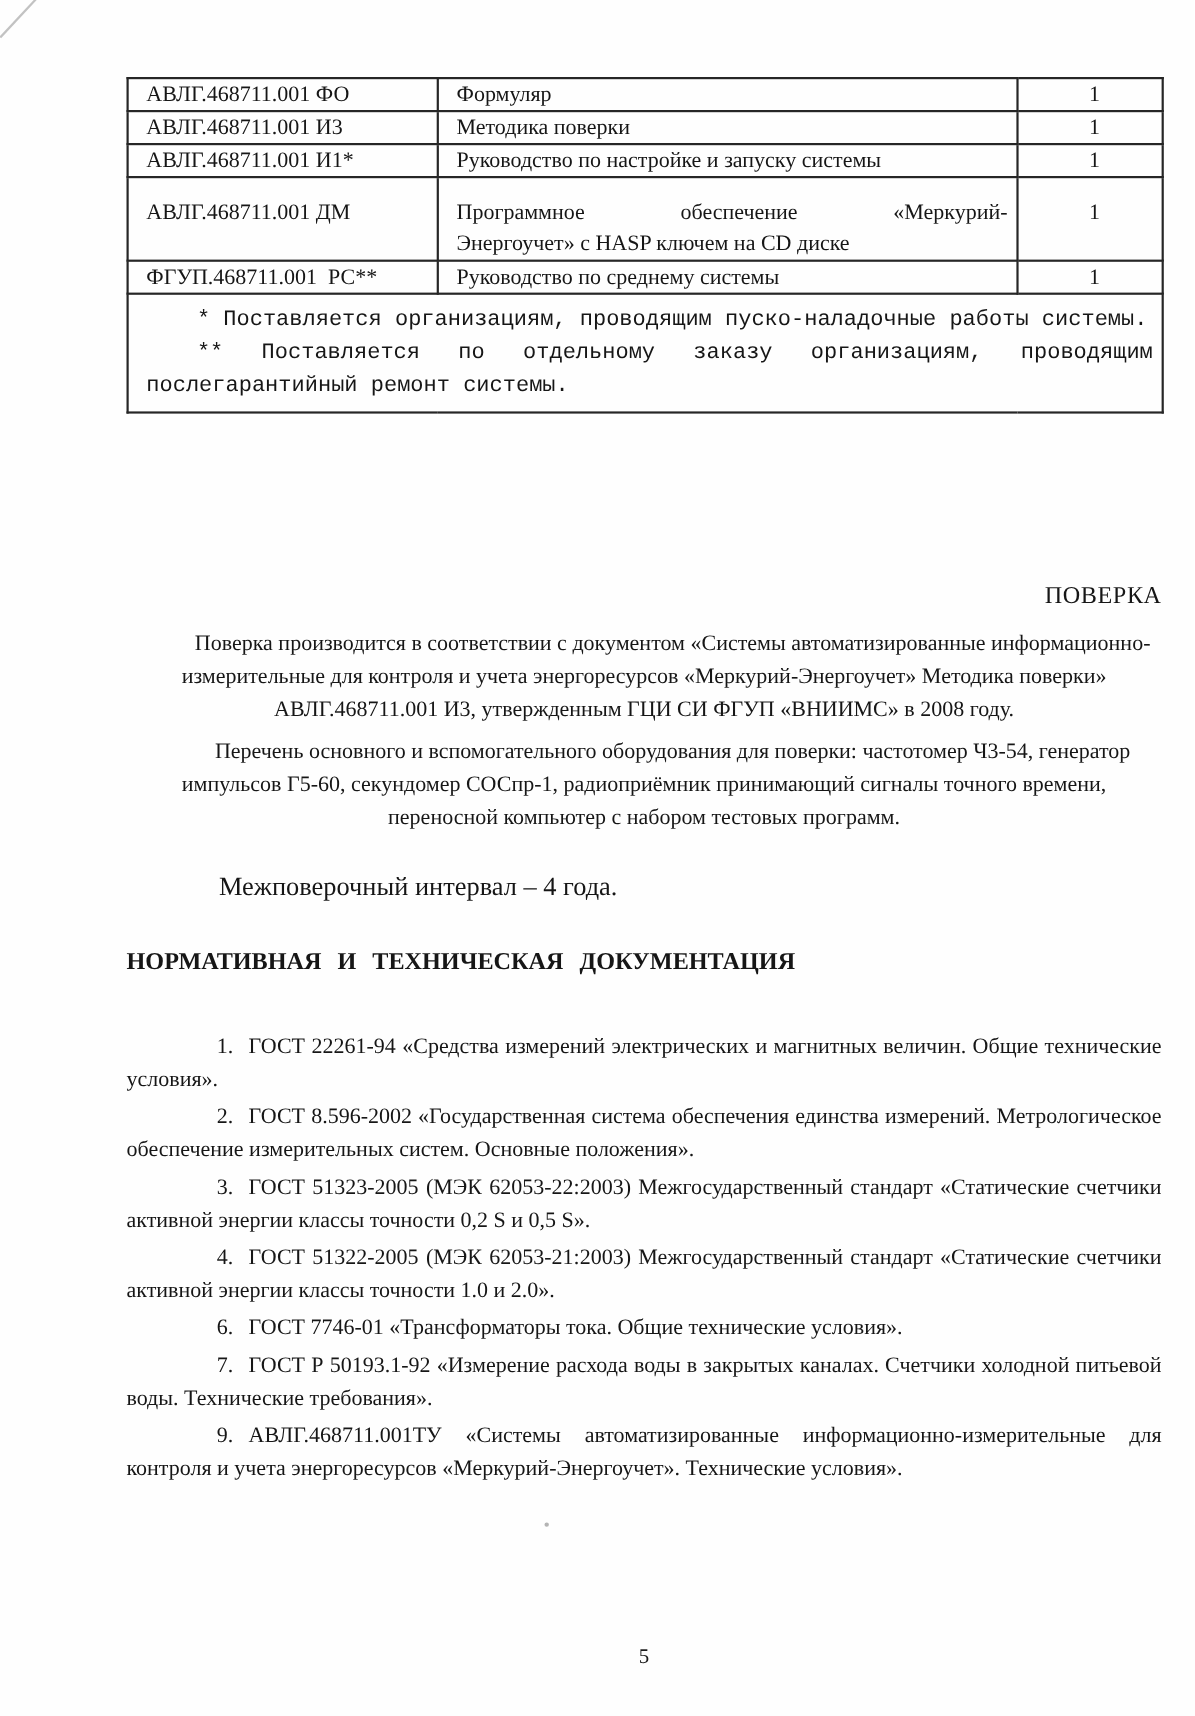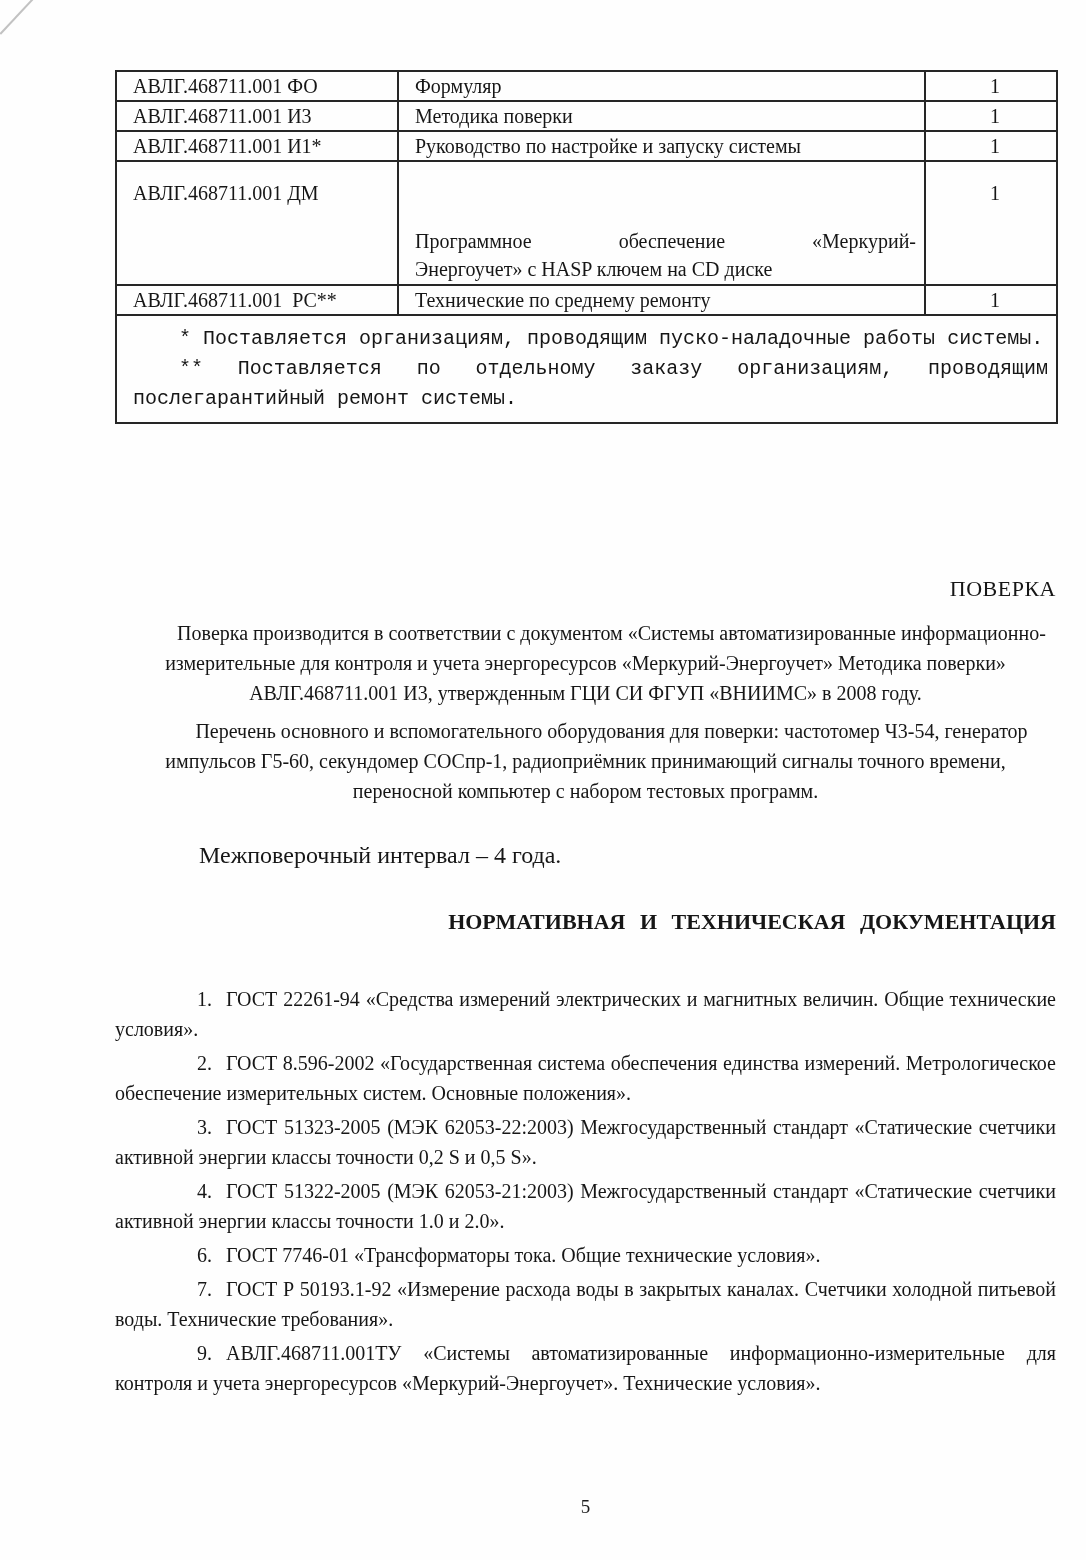--- a/index.html
+++ b/index.html
@@ -21,42 +21,42 @@
     font-size:20px; line-height:26px;
     vertical-align:middle;
     padding:1px 8px 1px 16px;
     overflow:hidden;
   }
   tr.r-std { height:29px; }
   tr.r-tall { height:58px; }
   tr.r-tall td { vertical-align:top; line-height:28px; padding-top:17px; }
   td.c-code { white-space:pre-wrap;margin-left:24px; }
   td.c-qty { text-align:center; padding:1px 4px; }
-  .jline { text-align:justify; text-align-last:justify;margin-top:48px; }
+  .jline { text-align:justify; text-align-last:justify; }
   td.notes-cell { vertical-align:top; padding:20px 14px 8px 8px; height:104px;font-family:Liberation Mono, monospace; }
   p.note {
     margin:0; text-indent:46px; text-align:justify;
     font-size:20px; line-height:30px;
   }
 
   
   h1.section {
     font-size:22px; font-weight:normal; text-align:right;
     letter-spacing:0.5px; margin:150px 0 14px; line-height:30px;
   }
   p.para {
     font-size:20px; line-height:30px; margin:0 0 8px;
     text-indent:52px; text-align:center;
   }
   p.interval {
     font-size:24px; line-height:30px; margin:34px 0 0;
     text-indent:84px;
   }
   h2.section {
-    font-size:22px; font-weight:bold; text-align:right;
+    font-size:22px; font-weight:bold; text-align:left;
     word-spacing:9px; margin:37px 0 0; line-height:30px;
   }
   .list { margin-top:47px; }
   p.item {
     font-size:20px; line-height:30px; margin:0 0 4px;
     text-indent:82px; text-align:justify;
   }
   p.item .num { margin-right:14px; }
 
   .page-number {
@@ -107,22 +107,22 @@
         </tr>
         <tr class="r-tall">
           <td class="c-code">АВЛГ.468711.001 ДМ</td>
           <td class="c-title">
             <div class="jline">Программное обеспечение «Меркурий-</div>
             <div>Энергоучет» с HASP ключем на CD диске</div>
           </td>
           <td class="c-qty">1</td>
         </tr>
         <tr class="r-std">
-          <td class="c-code">АВЛГ.468711.001  РС**</td>
-          <td class="c-title">Технические по среднему ремонту</td>
+          <td class="c-code">ФГУП.468711.001  РС**</td>
+          <td class="c-title">Руководство по среднему системы</td>
           <td class="c-qty">1</td>
         </tr>
         <tr>
           <td class="notes-cell" colspan="3">
             <p class="note">* Поставляется организациям, проводящим пуско-наладочные работы системы.</p>
             <p class="note">** Поставляется по отдельному заказу организациям, проводящим послегарантийный ремонт системы.</p>
           </td>
         </tr>
       </tbody>
     </table>

